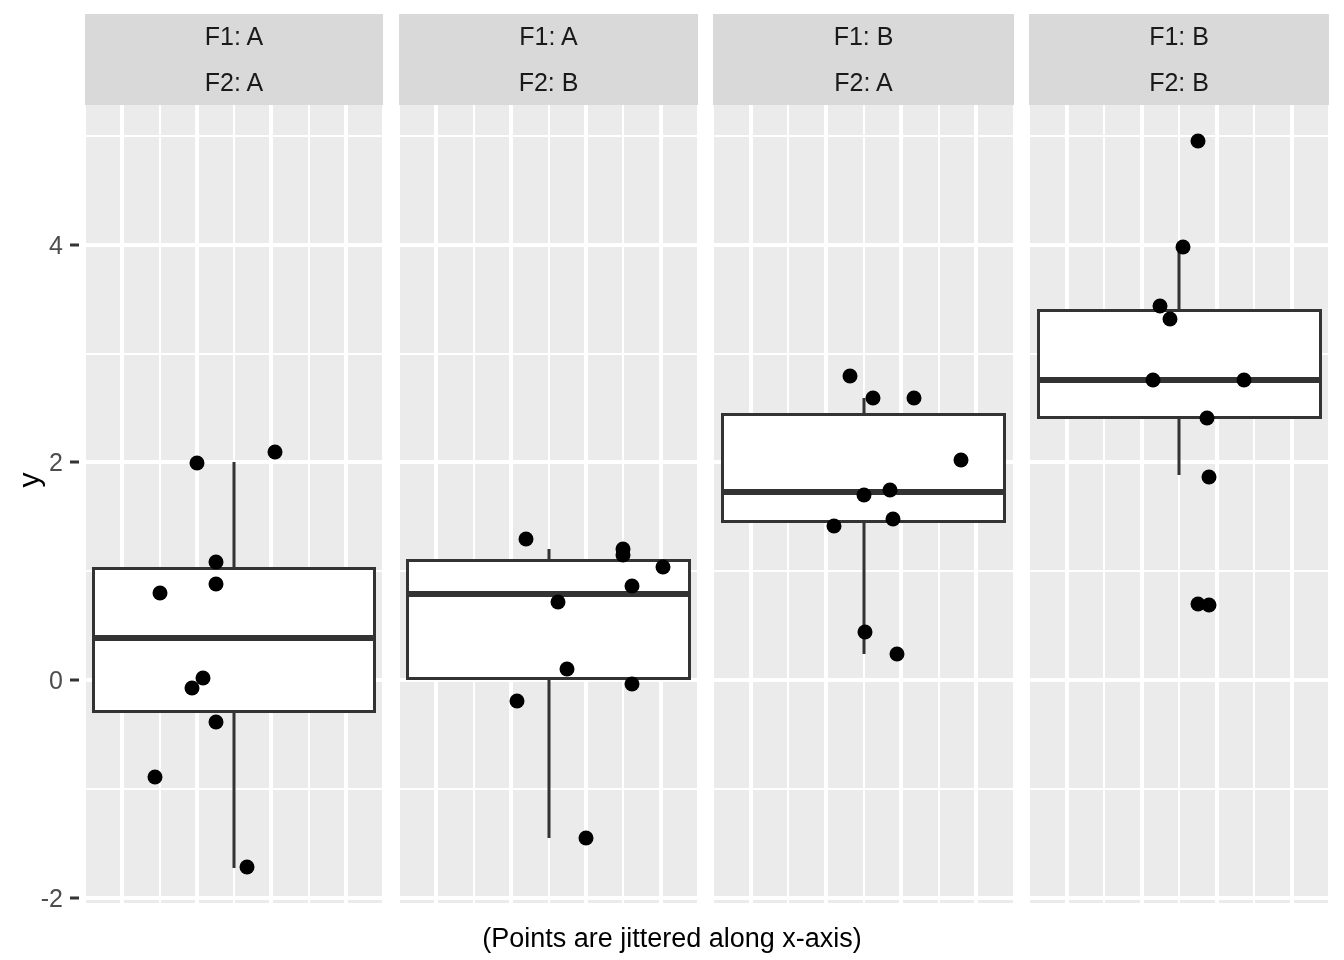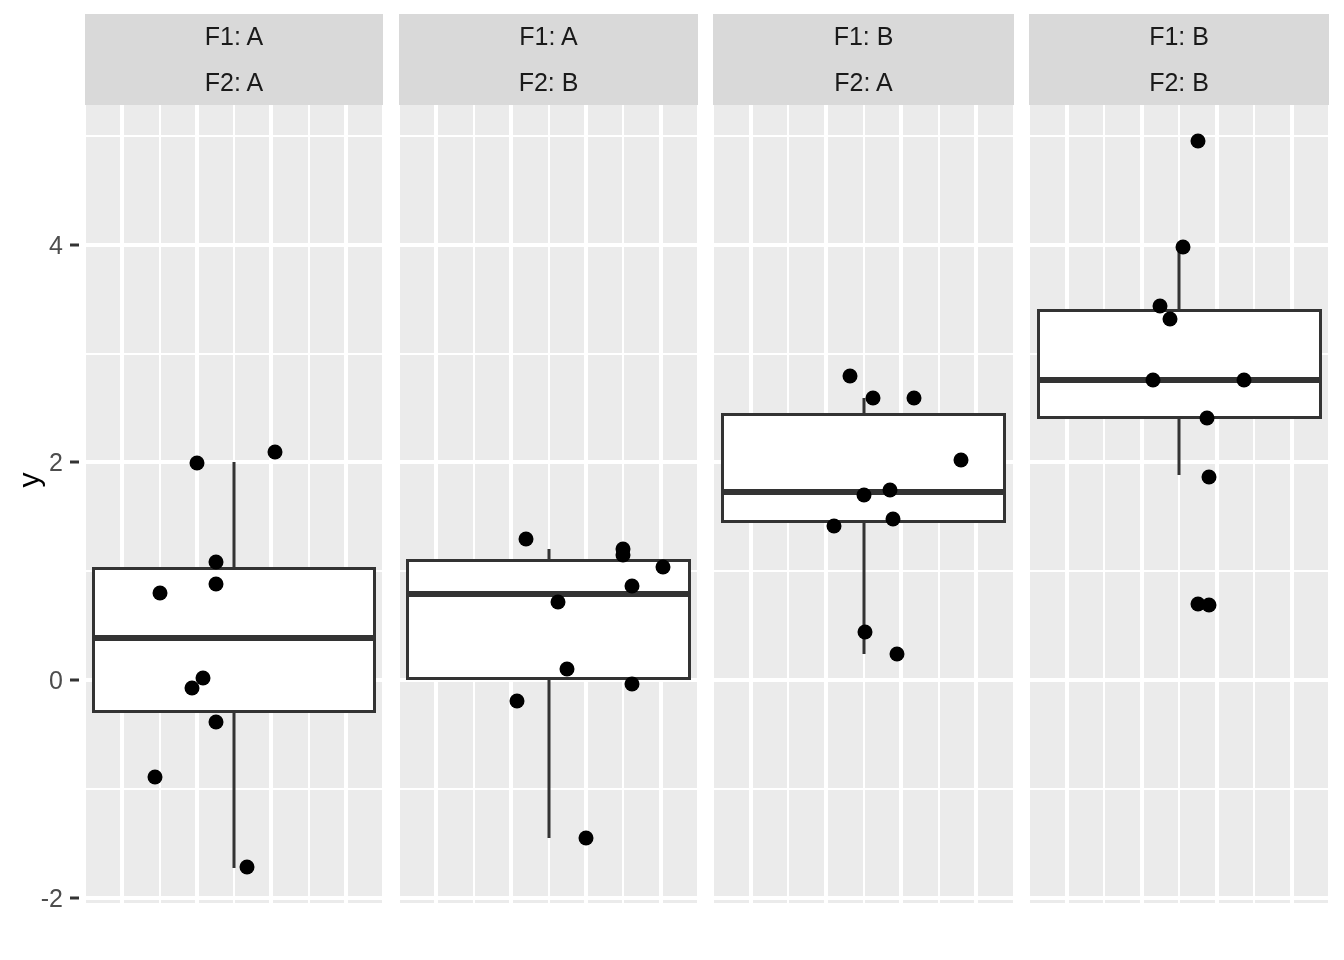--- a/index.html
+++ b/index.html
@@ -317,14 +317,15 @@
         <div class="datapoint" style="left: 140.7px; top: 304.784px;"></div>
         <div class="datapoint" style="left: 123.96px; top: 365.712px;"></div>
         <div class="datapoint" style="left: 215.1px; top: 365.712px;"></div>
         <div class="datapoint" style="left: 177.9px; top: 403.792px;"></div>
         <div class="datapoint" style="left: 179.76px; top: 462.544px;"></div>
         <div class="datapoint" style="left: 168.6px; top: 589.84px;"></div>
         <div class="datapoint" style="left: 179.76px; top: 590.928px;"></div>
       </div>
     </div>
 
+  <div class="axis-title-x">(Points are jittered along x-axis)</div>
 
 </div>
 
 </body></html>

